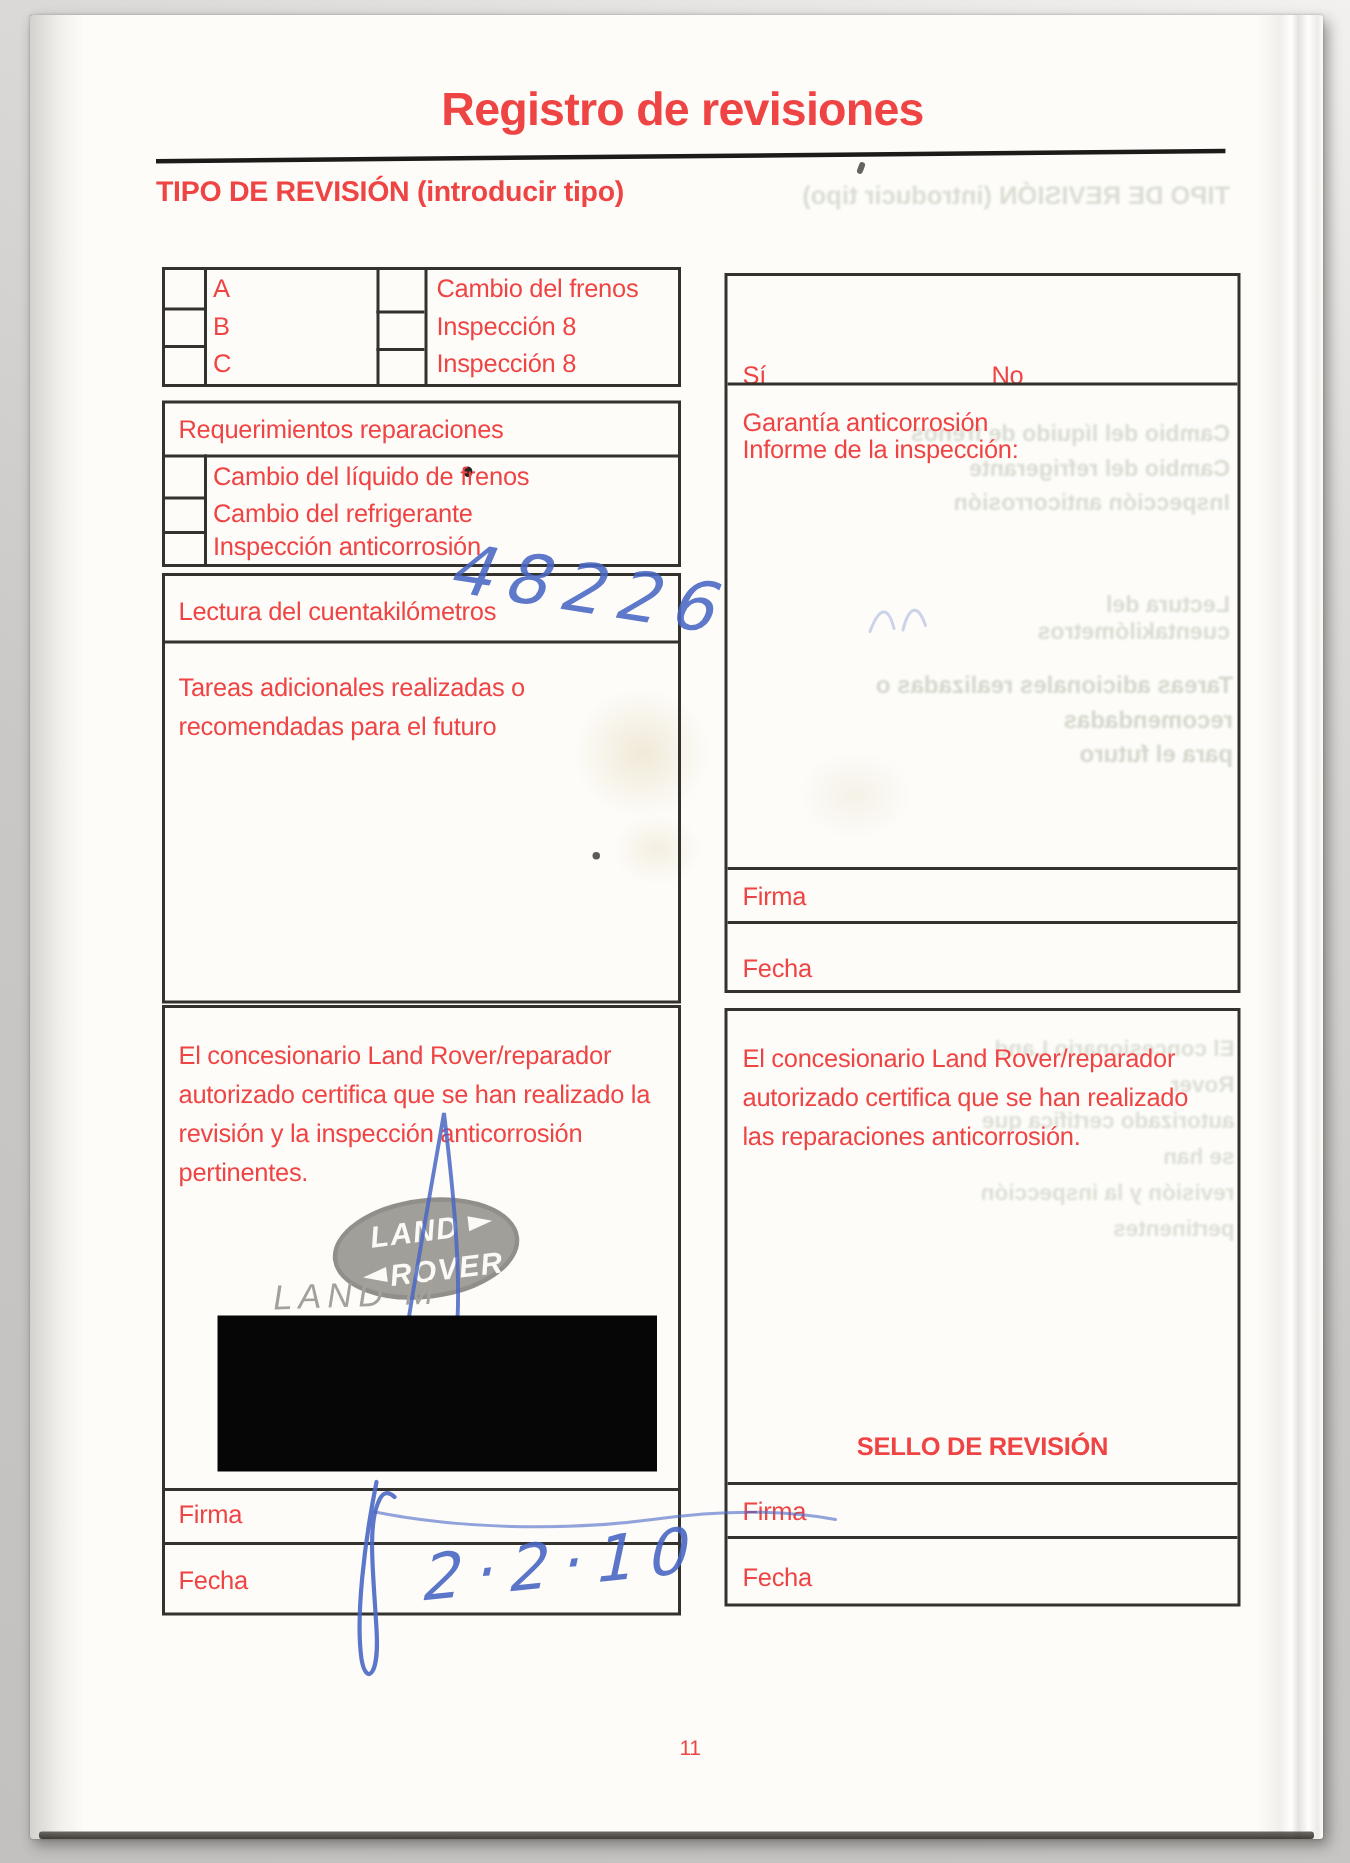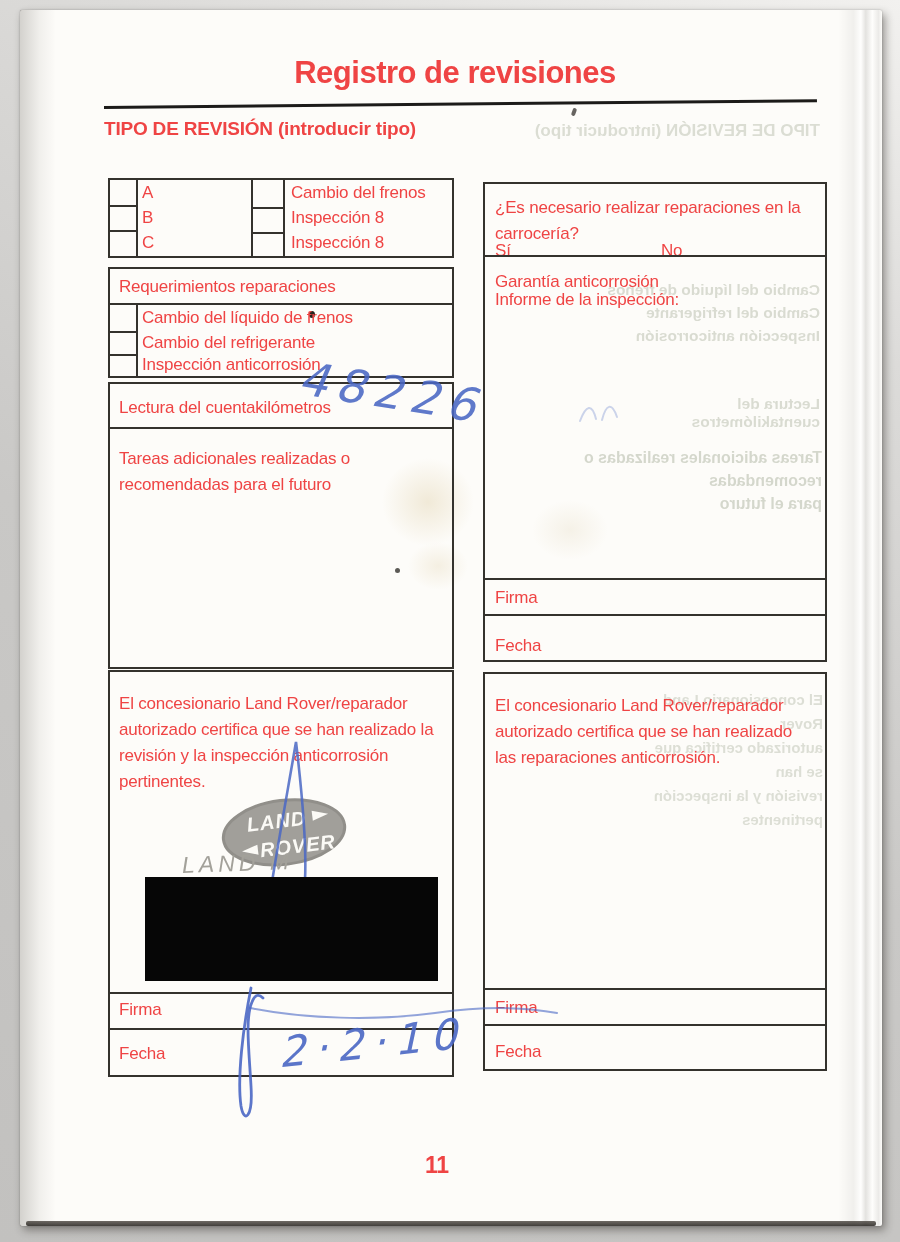--- a/index.html
+++ b/index.html
@@ -29,21 +29,21 @@
   .hline{position:absolute;height:2px;background:#34322d;left:0;}
   .wrap{line-height:26px;}
   .bleed{position:absolute;transform:scaleX(-1);color:#a9b09c;font-weight:bold;
     filter:blur(0.7px);white-space:pre-line;}
   .hand{position:absolute;color:#4a67c4;font-family:"DejaVu Sans",sans-serif;}
   .stain{position:absolute;border-radius:50%;}
   .speck{position:absolute;background:#26241f;border-radius:50%;}
   svg{position:absolute;overflow:visible;}
   .redaction{position:absolute;background:#060606;}
   .dealer{position:absolute;font-style:italic;color:#a3a19a;font-size:23px;letter-spacing:4px;transform:rotate(-2deg);}
-  .pagenum{font-weight:bold;font-size:23px;}
+  .pagenum{font-weight:normal;font-size:14px;text-align:center;}
   .sello{font-weight:600;text-align:center;font-size:17px;}
 </style>
 </head>
 <body>
 
 <div class="abs page"></div>
 <div class="abs spine"></div>
 <div class="abs right-crease"></div>
 <div class="abs bottom-edge"></div>
 
@@ -129,33 +129,33 @@
 <div class="redaction" style="left:145px;top:877px;width:293px;height:104px;z-index:6;"></div>
 
 <svg style="left:225px;top:688px;z-index:5;" width="380" height="450" viewBox="0 0 380 450">
   <path d="M47,194 C54,150 64,95 71,54 C76,96 82,150 80,192" stroke="#4a67c4" stroke-width="2.6" fill="none" opacity=".85" stroke-linecap="round"></path>
   <path d="M26,300 C18,340 12,390 16,418 C19,436 28,430 26,398 C24,362 20,330 27,314 C30,306 34,306 38,310" stroke="#4a67c4" stroke-width="2.8" fill="none" opacity=".9" stroke-linecap="round"></path>
   <path d="M25,320 C80,331 150,333 210,325 C260,318 300,319 332,325" stroke="#4a67c4" stroke-width="2" fill="none" opacity=".6" stroke-linecap="round"></path>
 </svg>
 <div class="hand" style="left:282px;top:1018px;font-size:42px;letter-spacing:9px;transform:rotate(-6deg) skewX(-18deg);opacity:.9;z-index:5;">2·2·10</div>
 
 <div class="box" style="left:483px;top:182px;width:340px;height:476px;">
-  <div class="t wrap" style="left:10px;top:11px;width:322px;">¿Es necesario realizar reparaciones en la carrocería?</div>
   <div class="t" style="left:10px;top:57px;">Sí</div>
   <div class="t" style="left:176px;top:57px;">No</div>
   <div class="hline" style="top:71px;width:100%;"></div>
   <div class="t" style="left:10px;top:88px;">Garantía anticorrosión</div>
   <div class="t" style="left:10px;top:106px;">Informe de la inspección:</div>
   <div class="hline" style="top:394px;width:100%;"></div>
   <div class="t" style="left:10px;top:404px;">Firma</div>
   <div class="hline" style="top:430px;width:100%;"></div>
   <div class="t" style="left:10px;top:452px;">Fecha</div>
 </div>
 
 <div class="box" style="left:483px;top:672px;width:340px;height:395px;">
   <div class="t wrap" style="left:10px;top:19px;width:322px;">El concesionario Land Rover/reparador autorizado certifica que se han realizado las reparaciones anticorrosión.</div>
+  <div class="t sello" style="left:0;top:281px;width:100%;">SELLO DE REVISIÓN</div>
   <div class="hline" style="top:314px;width:100%;"></div>
   <div class="t" style="left:10px;top:324px;">Firma</div>
   <div class="hline" style="top:350px;width:100%;"></div>
   <div class="t" style="left:10px;top:368px;">Fecha</div>
 </div>
 
 <div class="t pagenum" style="left:425px;top:1155px;width:70px;">11</div>
 
 </body></html>

